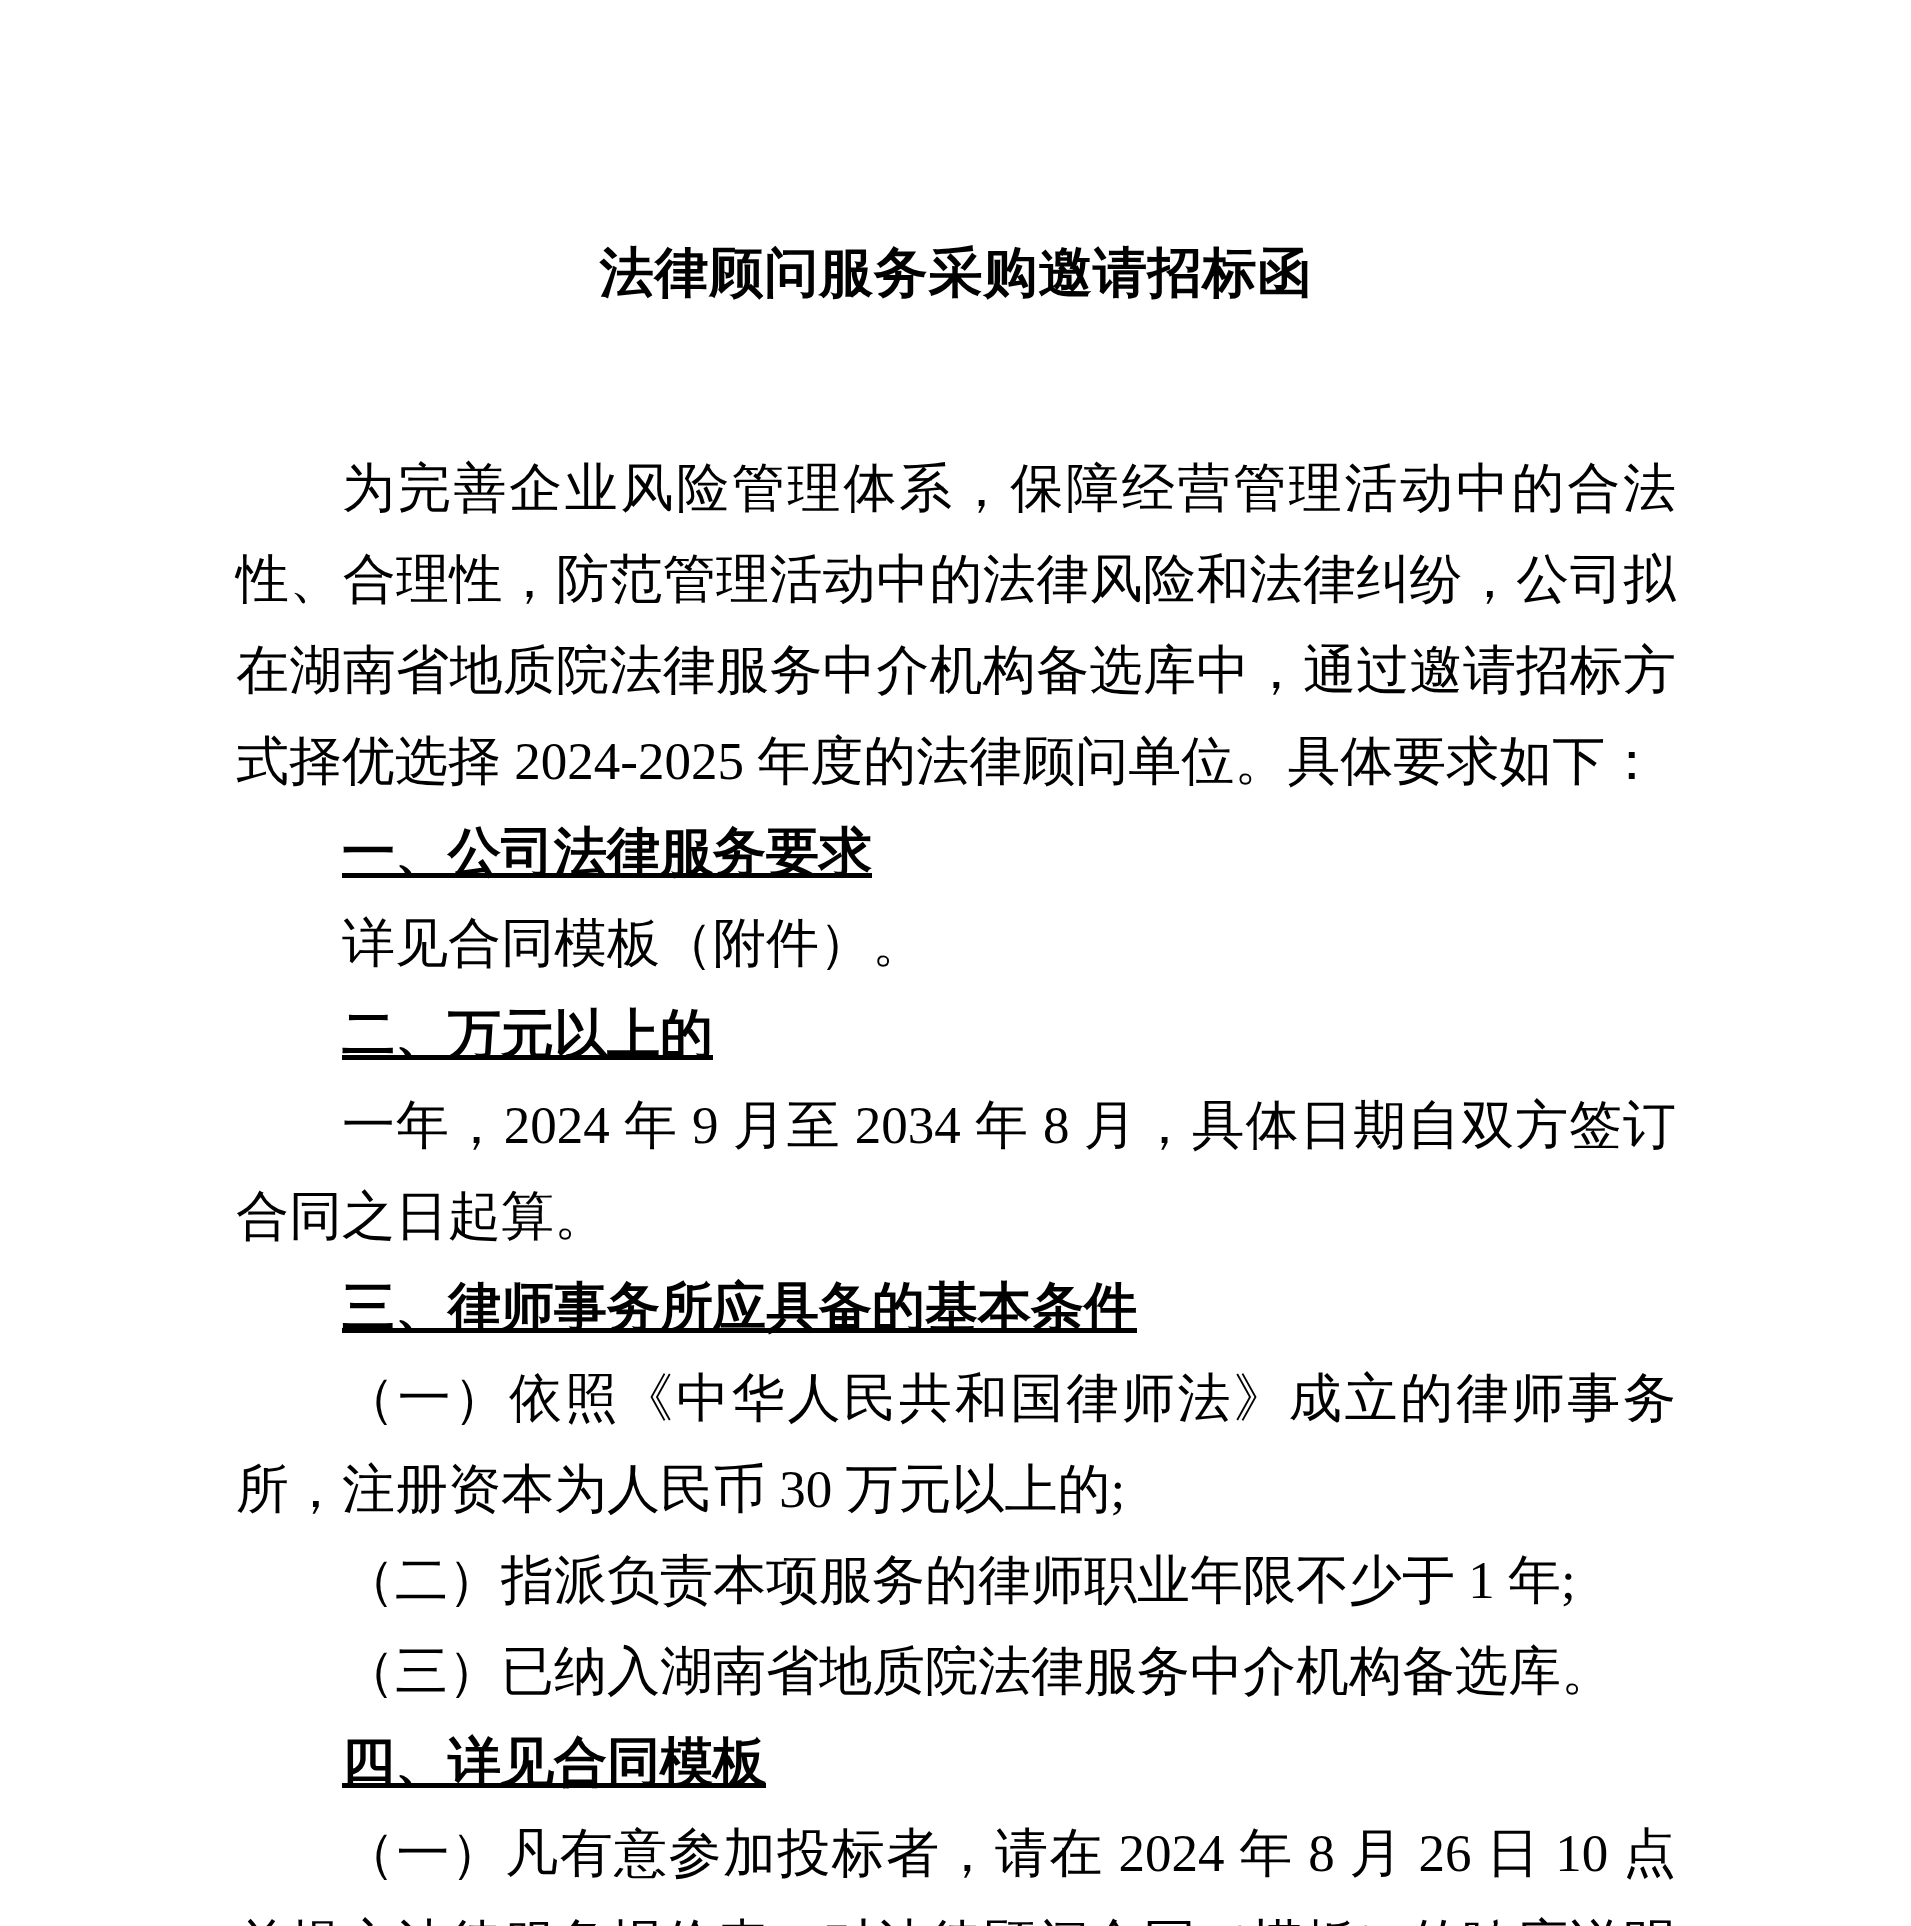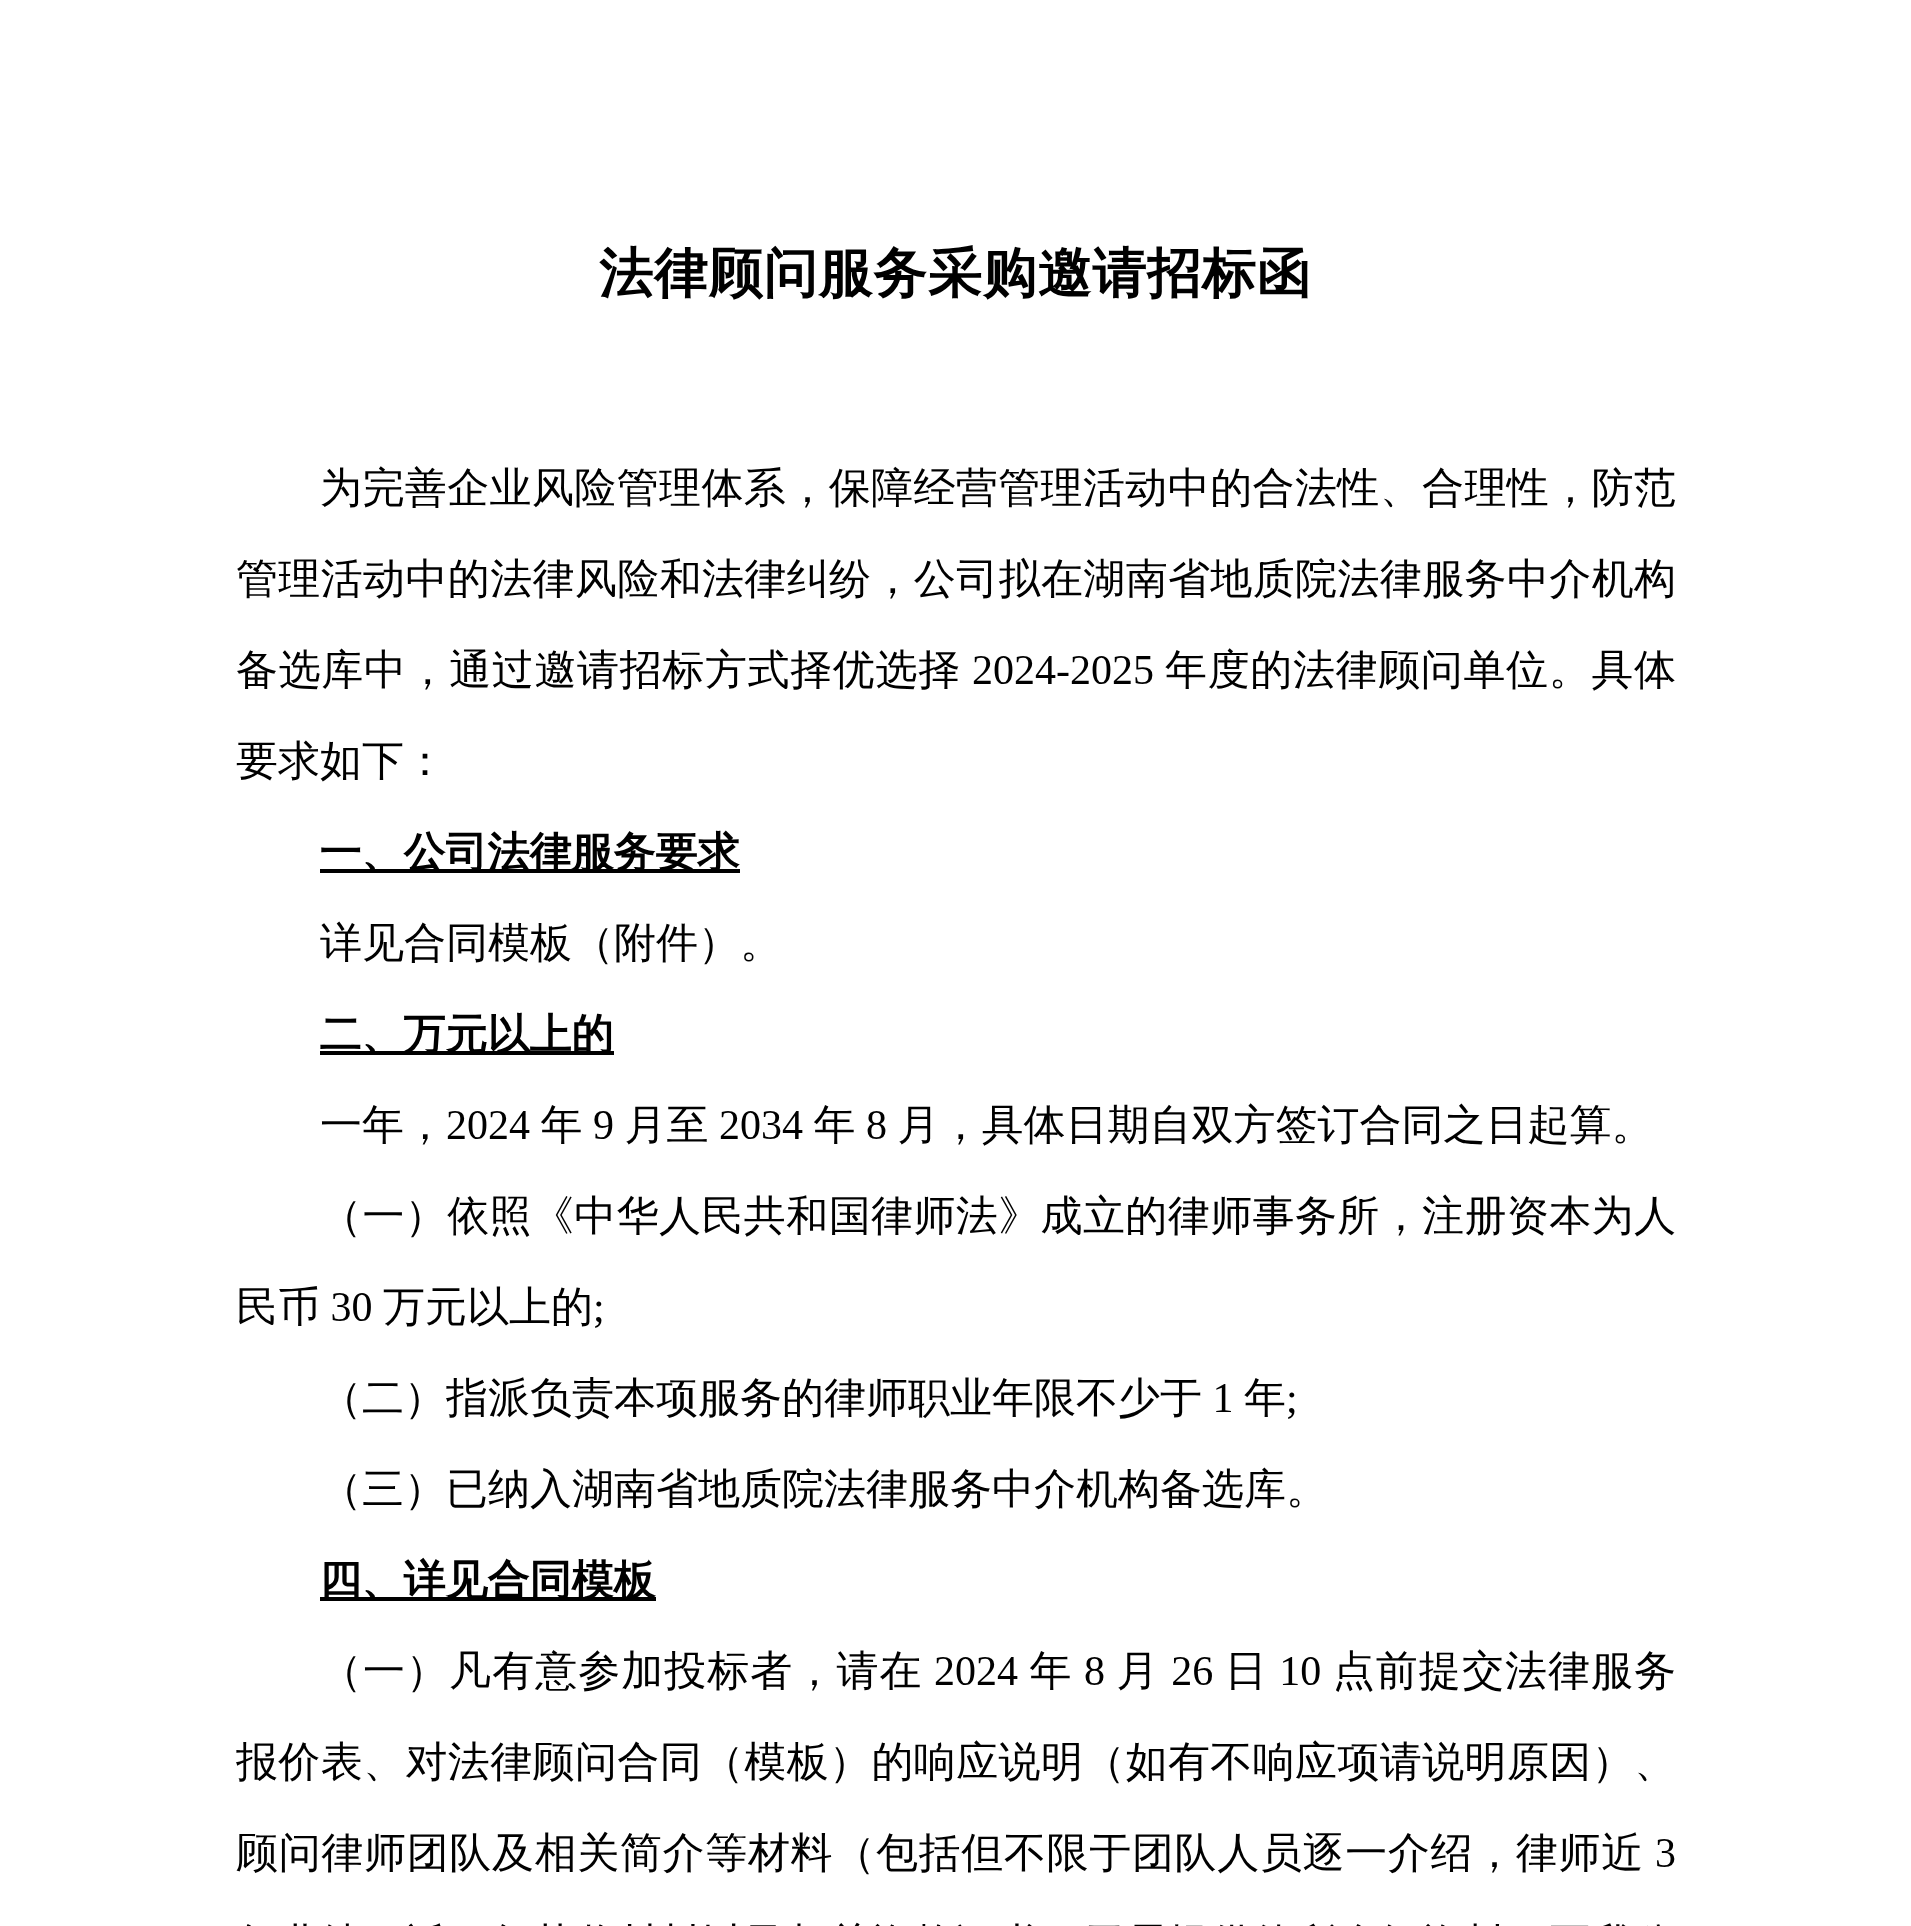--- a/index.html
+++ b/index.html
@@ -22,21 +22,21 @@
     margin: 0 0 119px 0;
     font-size: 54px;
     line-height: 101px;
     font-weight: bold;
     text-align: center;
     letter-spacing: 0.8px;
     white-space: nowrap;
   }
   .para {
     margin: 0;
-    font-size: 42px;
+    font-size: 53px;
     line-height: 91px;
     text-align: justify;
     text-indent: 2em;
   }
   .para.heading {
     font-weight: bold;
     text-decoration: underline;
   }
 </style>
 </head>
@@ -48,20 +48,21 @@
   <p class="para body">为完善企业风险管理体系，保障经营管理活动中的合法性、合理性，防范管理活动中的法律风险和法律纠纷，公司拟在湖南省地质院法律服务中介机构备选库中，通过邀请招标方式择优选择 2024-2025 年度的法律顾问单位。具体要求如下：</p>
 
   <p class="para heading">一、公司法律服务要求</p>
 
   <p class="para body">详见合同模板（附件）。</p>
 
   <p class="para heading">二、万元以上的</p>
 
   <p class="para body">一年，2024 年 9 月至 2034 年 8 月，具体日期自双方签订合同之日起算。</p>
 
+  <p class="para heading">三、律师事务所应具备的基本条件</p>
 
   <p class="para body">（一）依照《中华人民共和国律师法》成立的律师事务所，注册资本为人民币 30 万元以上的;</p>
 
   <p class="para body">（二）指派负责本项服务的律师职业年限不少于 1 年;</p>
 
   <p class="para body">（三）已纳入湖南省地质院法律服务中介机构备选库。</p>
 
   <p class="para heading">四、详见合同模板</p>
 
   <p class="para body">（一）凡有意参加投标者，请在 2024 年 8 月 26 日 10 点前提交法律服务报价表、对法律顾问合同（模板）的响应说明（如有不响应项请说明原因）、顾问律师团队及相关简介等材料（包括但不限于团队人员逐一介绍，律师近 3 年业绩、近 3 年获奖材料以及相关资格证书，无需提供律所介绍资料）至我公司，逾期提交无效。</p>

